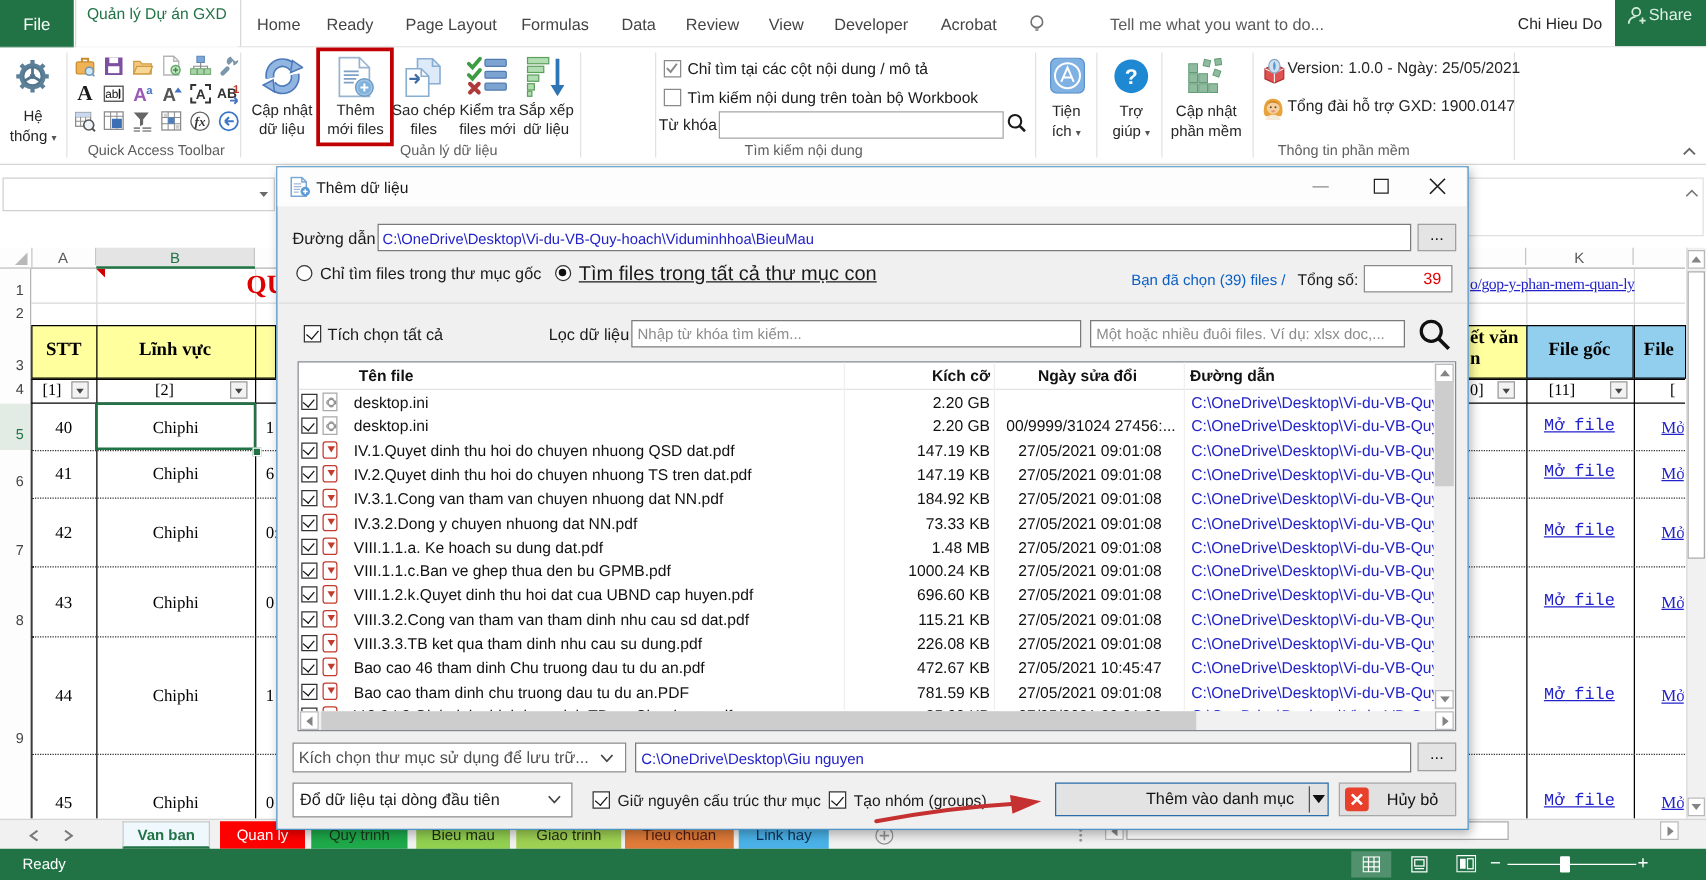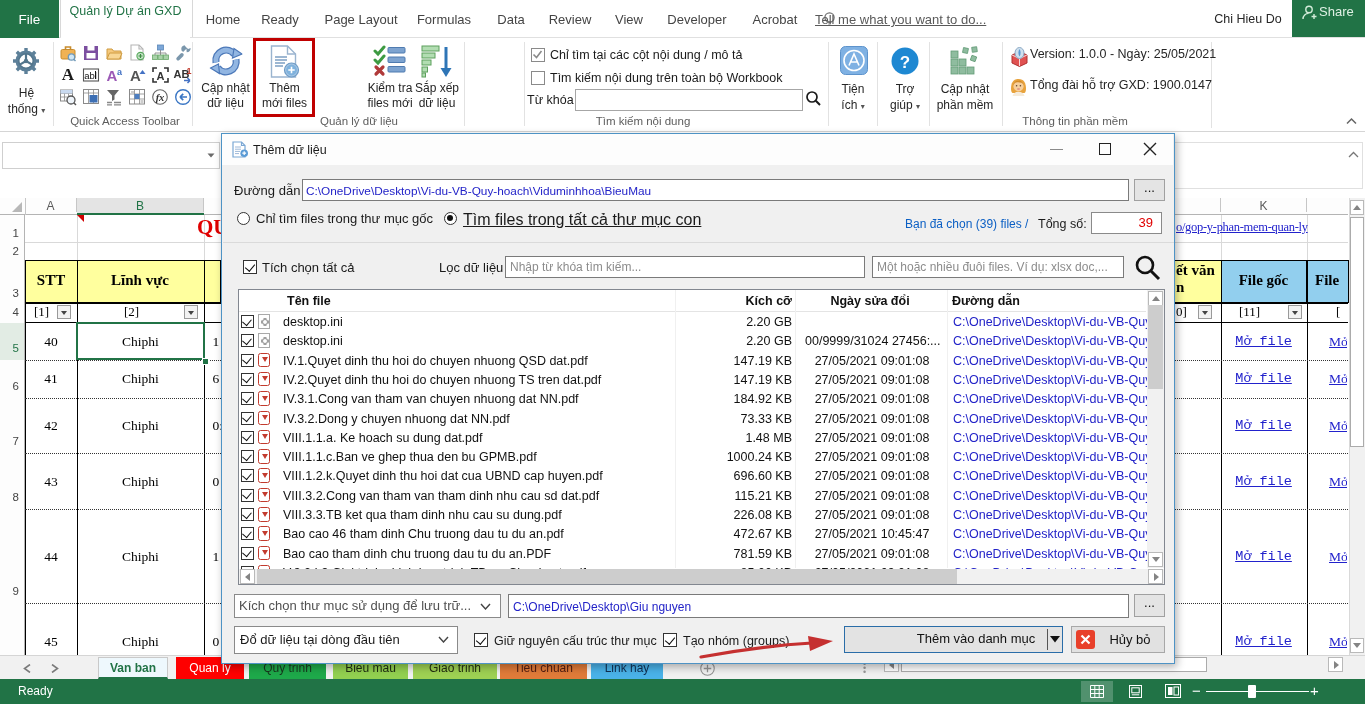--- a/index.html
+++ b/index.html
@@ -58,21 +58,21 @@
   <div class="rtab" style="left:414px;width:60px;">Formulas</div>
   <div class="rtab" style="left:492px;width:38px;">Data</div>
   <div class="rtab" style="left:544px;width:52px;">Review</div>
   <div class="rtab" style="left:608px;width:42px;">View</div>
   <div class="rtab" style="left:662px;width:70px;">Developer</div>
   <div class="rtab" style="left:744px;width:62px;">Acrobat</div>
   <svg class="ab" style="left:822px;top:11px;" width="15" height="17" viewBox="0 0 15 17">
         <circle cx="7.5" cy="6.5" r="4.6" fill="none" stroke="#707070" stroke-width="1.3"></circle>
         <path d="M5.8 11.1h3.4M6.3 13h2.4" stroke="#707070" stroke-width="1.2" fill="none"></path>
       </svg>
-  <div class="ab" style="left:815px;top:12px;font-size:13px;color:#595959;text-decoration:underline;">Tell me what you want to do...</div>
+  <div class="ab" style="left:888px;top:12px;font-size:13px;color:#595959;">Tell me what you want to do...</div>
   <div class="ab" style="left:1213px;top:12px;width:70px;text-align:center;font-size:12.5px;color:#262626;">Chi Hieu Do</div>
   <div class="ab" style="left:1292px;top:0;width:73px;height:37px;background:#217346;"></div>
   <svg class="ab" style="left:1300px;top:4px;" width="17" height="17" viewBox="0 0 17 17">
         <circle cx="9" cy="5.5" r="3.2" fill="none" stroke="#d3ecd9" stroke-width="1.4"></circle>
         <path d="M3 15c0-3.4 2.6-5.6 5.5-5.6" fill="none" stroke="#d3ecd9" stroke-width="1.4"></path>
         <path d="M11.5 12.5h5M14 10v5" stroke="#d3ecd9" stroke-width="1.4"></path>
       </svg>
   <div class="ab" style="left:1319px;top:4px;font-size:13px;color:#dff0e4;">Share</div>
   <div class="ab" style="left:0;top:37px;width:1365px;height:1px;background:#e0e0e0;"></div>
       <div class="ab" style="left:61px;top:37px;width:129px;height:1px;background:#fff;"></div>
@@ -231,20 +231,30 @@
   <div class="bigbtn" style="left:256px;width:57px;">
         <svg class="ic" width="30" height="34" viewBox="0 0 30 34">
           <path d="M1.5 1h16l8 8v23h-24z" fill="#fff" stroke="#9ab4cf" stroke-width="1.4"></path>
           <path d="M17.5 1v8h8" fill="none" stroke="#9ab4cf" stroke-width="1.4"></path>
           <path d="M5 12h12M5 15h12M5 18h10M5 21h8" stroke="#7da0c4" stroke-width="1.4"></path>
           <circle cx="21.5" cy="25" r="7" fill="#a8c7e4" stroke="#6d9bc6" stroke-width="1.2"></circle>
           <circle cx="21.5" cy="25" r="5.4" fill="#7fb2dd"></circle>
           <path d="M21.5 21.8v6.4M18.3 25h6.4" stroke="#fff" stroke-width="1.6"></path>
         </svg>
         <div class="tx">Thêm<br>mới files</div>
+      </div>
+  <div class="bigbtn" style="left:313px;width:52px;">
+        <svg class="ic" width="34" height="34" viewBox="0 0 34 34">
+          <path d="M12 2h12l6 6v14H12z" fill="#ddeafa" stroke="#88aed2" stroke-width="1.3"></path>
+          <path d="M24 2v6h6" fill="none" stroke="#88aed2" stroke-width="1.3"></path>
+          <path d="M3 10h12l6 6v16H3z" fill="#fff" stroke="#88aed2" stroke-width="1.3"></path>
+          <path d="M15 10v6h6" fill="none" stroke="#88aed2" stroke-width="1.3"></path>
+          <path d="M5.5 18h8m0 0l-3.5-3.5M13.5 18l-3.5 3.5" fill="none" stroke="#3c6ea5" stroke-width="1.8"></path>
+        </svg>
+        <div class="tx">Sao chép<br>files</div>
       </div>
   <div class="bigbtn" style="left:365px;width:50px;">
         <svg class="ic" width="34" height="32" viewBox="0 0 34 32">
           <g stroke-linecap="round">
             <path d="M2 6l3 3 6-7" fill="none" stroke="#3d9b42" stroke-width="3"></path>
             <path d="M2 15l3 3 6-7" fill="none" stroke="#3d9b42" stroke-width="3"></path>
             <path d="M3 22l7 7M10 22l-7 7" stroke="#b03a3a" stroke-width="3.2"></path>
           </g>
           <g fill="#7da3d0" stroke="#4f7bb0" stroke-width="1">
             <rect x="15" y="2.5" width="17" height="5.5" rx="1"></rect>

